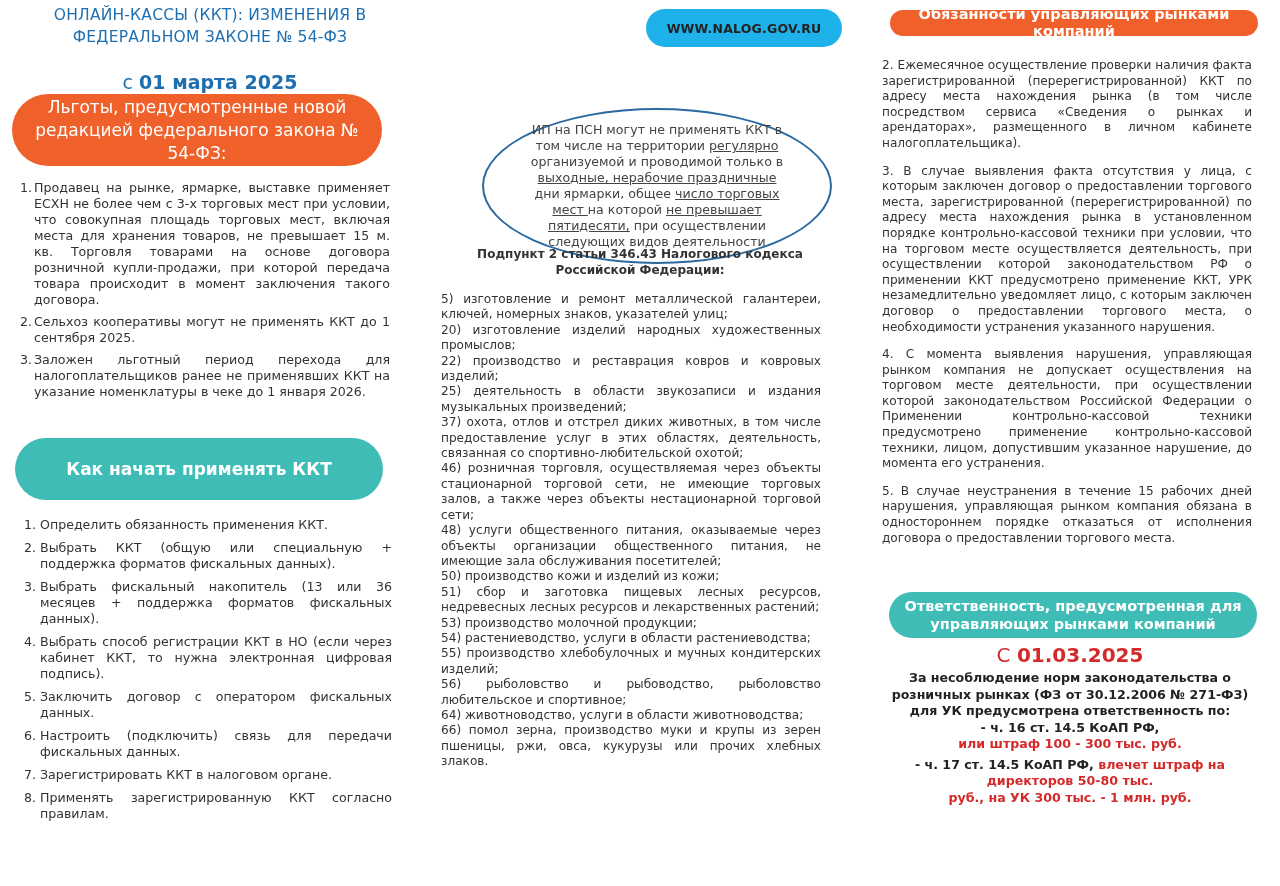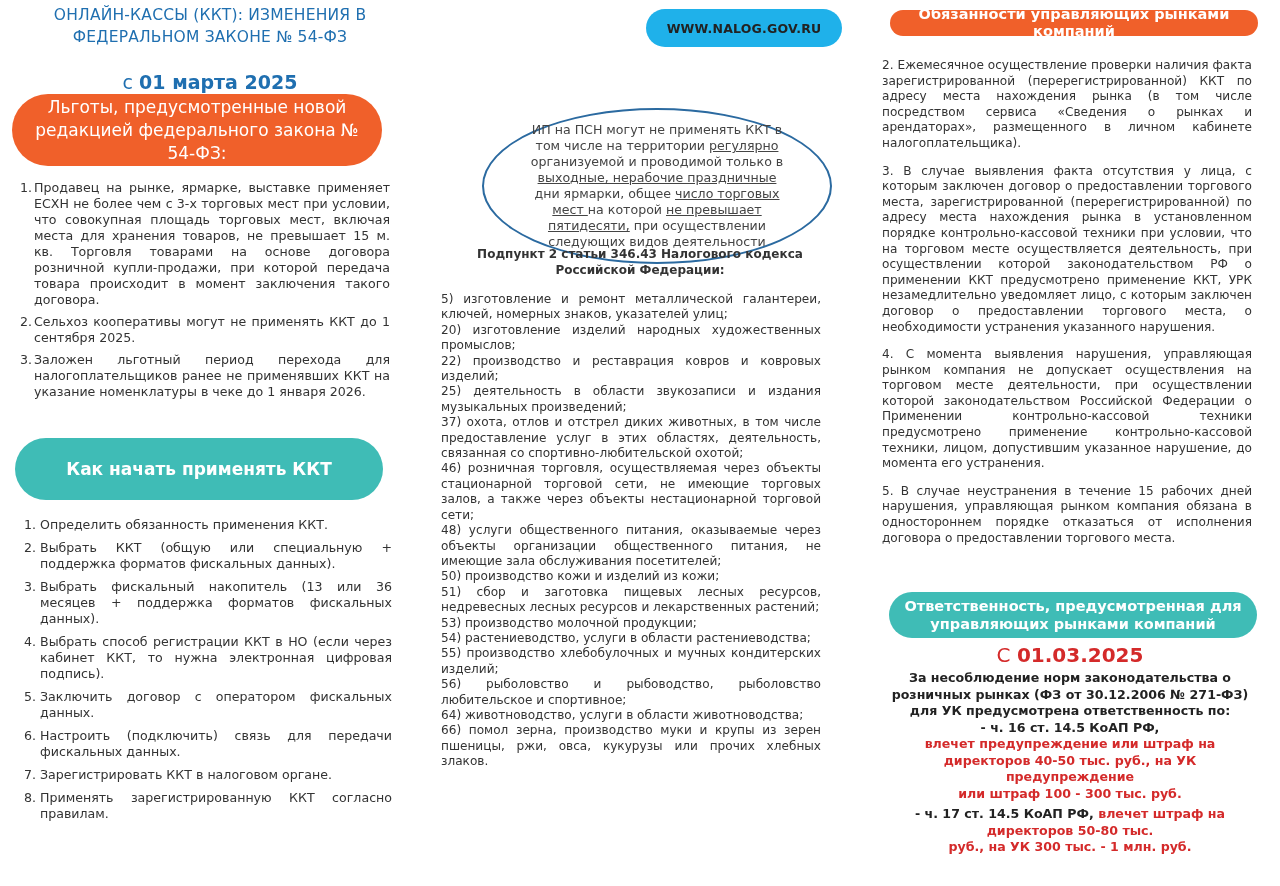--- a/index.html
+++ b/index.html
@@ -149,17 +149,16 @@
   <p>3. В случае выявления факта отсутствия у лица, с которым заключен договор о предоставлении торгового места, зарегистрированной (перерегистрированной) по адресу места нахождения рынка в установленном порядке контрольно-кассовой техники при условии, что на торговом месте осуществляется деятельность, при осуществлении которой законодательством РФ о применении ККТ предусмотрено применение ККТ, УРК незамедлительно уведомляет лицо, с которым заключен договор о предоставлении торгового места, о необходимости устранения указанного нарушения.</p>
   <p>4. С момента выявления нарушения, управляющая рынком компания не допускает осуществления на торговом месте деятельности, при осуществлении которой законодательством Российской Федерации о Применении контрольно-кассовой техники предусмотрено применение контрольно-кассовой техники, лицом, допустившим указанное нарушение, до момента его устранения.</p>
   <p>5. В случае неустранения в течение 15 рабочих дней нарушения, управляющая рынком компания обязана в одностороннем порядке отказаться от исполнения договора о предоставлении торгового места.</p>
 </div>
 
 <div class="abs pill pill-teal resp-pill">Ответственность, предусмотренная для управляющих рынками компаний</div>
 <div class="abs resp-date"><span class="c">С </span><span>01.03.2025</span></div>
 <div class="abs resp-text">
   <div>За несоблюдение норм законодательства о розничных рынках (ФЗ от 30.12.2006 № 271-ФЗ) для УК предусмотрена ответственность по:</div>
   <div>- ч. 16 ст. 14.5 КоАП РФ,</div>
-  <div class="red">влечет предупреждение или штраф на директоров 40-50 тыс. руб., на  УК предупреждение</div>
   <div class="red">или штраф 100 - 300 тыс. руб.</div>
   <div style="margin-top:4px;"><span>- ч. 17 ст. 14.5 КоАП РФ, </span><span class="red">влечет штраф на директоров 50-80 тыс.</span></div>
   <div class="red">руб., на УК  300 тыс. - 1 млн. руб.</div>
 </div>
 
 </body></html>

